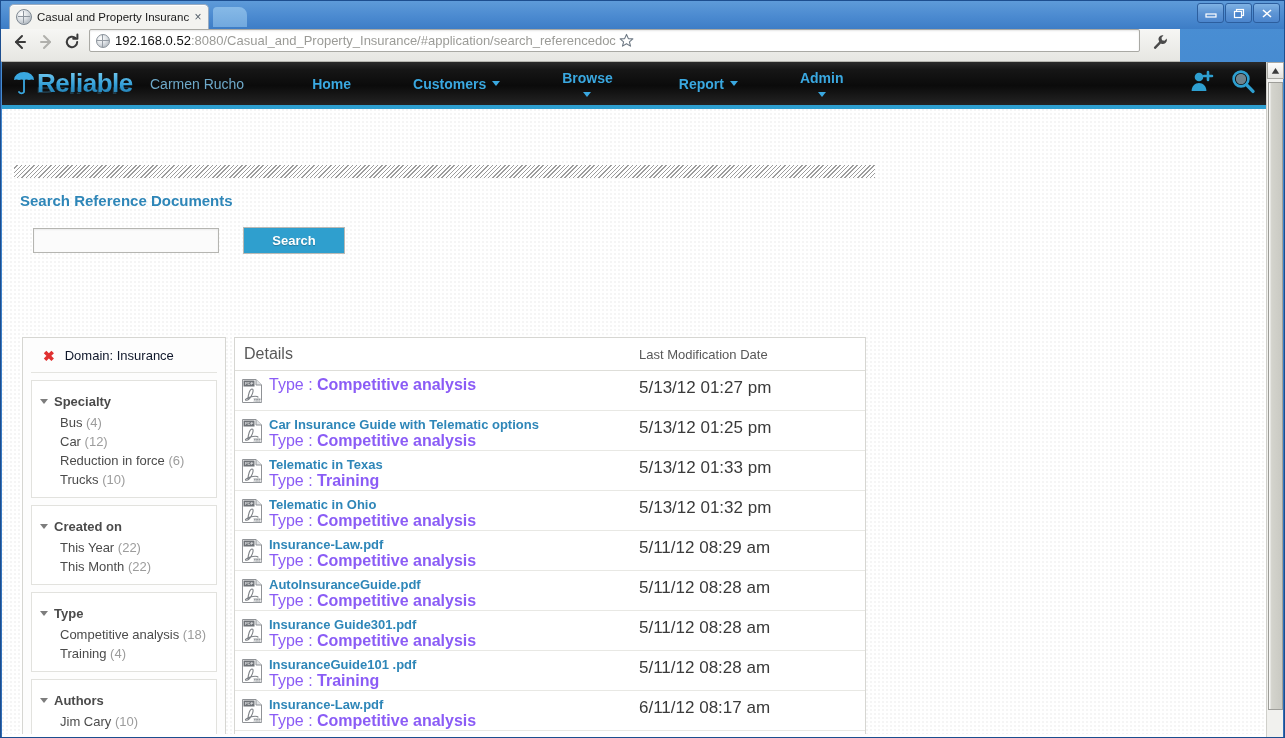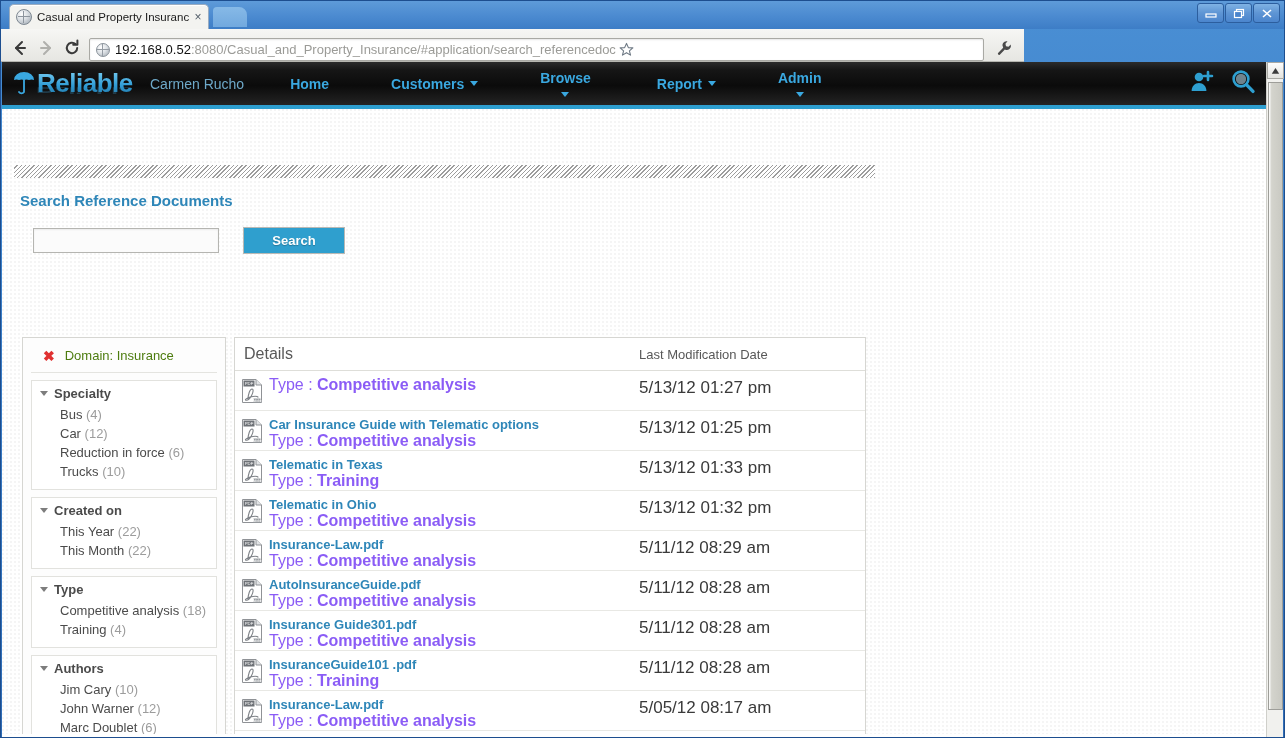--- a/index.html
+++ b/index.html
@@ -72,24 +72,24 @@
     border: 1px solid #2c5e9e;
     border-radius: 3px;
     display: flex; align-items: center; justify-content: center;
     color: #eef4fb; font-size: 12px; line-height: 1;
     text-shadow: 0 1px 0 rgba(0,0,0,.35);
   }
   .win-btn svg { display:block; }
 
   
   #toolbar {
-    position: absolute; left: 0; top: 28px; width: 1023px; height: 33px;
+    position: absolute; left: 0; top: 28px; width: 1179px; height: 33px;
     background: linear-gradient(180deg,#f6f6f4 0%,#e6e6e2 100%);
     border-bottom: 1px solid #b6b6b0;
-    display: flex; align-items: flex-end; padding: 0 6px;
+    display: flex; align-items: flex-start; padding: 0 6px;
   }
   .navbtn {
     width: 26px; height: 26px; display:flex; align-items:center; justify-content:center;
     color:#3a3a3a;
   }
   .navbtn.disabled { color:#b0b0ac; }
   #omnibox {
     flex: 1 1 auto; height: 23px; margin: 0 6px 0 4px;
     background: #ffffff; border: 1px solid #a9a9a4; border-radius: 2px;
     display: flex; align-items: center; padding: 0 4px;
@@ -190,26 +190,26 @@
     background: #fdfdfd; border: 1px solid #d6d6d2;
     border-bottom: none;
   }
   #domain-row {
     display: flex; align-items: center; gap: 10px;
     padding: 10px 10px 9px 12px;
     border-bottom: 1px solid #e4e4e0;
     margin: 0 8px;
   }
   #domain-x { color: #e03131; font-size: 14px; font-weight: bold; line-height: 1; }
-  #domain-label { font-size: 13px; color: #4d7c0f; }
+  #domain-label { font-size: 13px; color: #0f172a; }
   .facet-group {
     margin: 7px 8px 0 8px;
     border: 1px solid #e2e2de;
     background: #ffffff;
-    padding: 4px 0 8px 0;
+    padding: 12px 0 8px 0;
   }
   .facet-head {
     display: flex; align-items: center; gap: 6px;
     font-size: 13px; font-weight: bold; color: #4b4b4b;
     padding: 1px 0 4px 8px;
   }
   .facet-caret {
     width: 0; height: 0; border-left: 4px solid transparent; border-right: 4px solid transparent;
     border-top: 5px solid #7d7d7d;
   }
@@ -345,21 +345,21 @@
             <path d="M2 11 a10 8 0 0 1 20 0 a4.5 3 0 0 0 -5 0 a4.5 3 0 0 0 -5 0 a4.5 3 0 0 0 -5 0 a4.5 3 0 0 0 -5 0 Z" fill="#3aa8e0"></path>
             <path d="M12 11 L12 23 a3 3 0 0 1 -5 0" stroke="#3aa8e0" stroke-width="1.8" fill="none" stroke-linecap="round"></path>
           </svg>
         </span>
         <span id="logo-text">Reliable</span>
         <span id="logo-reflection">Reliable</span>
       </div>
 
       <span id="username">Carmen Rucho</span>
 
-      <a class="nav-link" style="margin-left:46px;">
+      <a class="nav-link" style="margin-left:68px;">
         <span>Home</span>
       </a>
       <a class="nav-link" style="margin-left:62px;">
         <span>Customers</span>
         <i class="caret-down"></i>
       </a>
       <a class="nav-link" style="margin-left:62px;flex-direction:column;">
         <span>Browse</span>
         <i class="caret-down"></i>
       </a>
@@ -607,21 +607,21 @@
                   <text x="8" y="7.4" font-size="4.3" fill="#ffffff" text-anchor="middle" font-family="Liberation Sans, sans-serif">PDF</text>
                   <path d="M7 22 C7 16 9 11 11 11 C12.6 11 12.4 14 10.6 17.5 C9 20.6 6.4 22.6 4.8 22.2 C3.6 21.9 5.6 20 9.4 19 C13 18 16.6 18.4 17.4 19.4" fill="none" stroke="#7e8287" stroke-width="1.1"></path>
                   <rect x="12.5" y="20.5" width="7" height="4" fill="#9a9ea2"></rect>
                   <text x="16" y="23.8" font-size="3.2" fill="#ffffff" text-anchor="middle" font-family="Liberation Sans, sans-serif">Adobe</text>
                 </svg>
               </div>
               <div class="res-main">
                 <div class="res-title">Insurance-Law.pdf</div>
                 <div class="res-type"><span class="tlabel">Type : </span><span class="tval">Competitive analysis</span></div>
               </div>
-              <div class="res-date">5/05/12 08:17 am</div>
+              <div class="res-date">6/11/12 08:17 am</div>
             </div>
             <div class="result-row"></div>
           </div>
       </div>
     </div>
   </div>
 
   <div id="page-scrollbar">
     <div id="sb-up">
       <svg width="9" height="8" viewBox="0 0 9 8">

